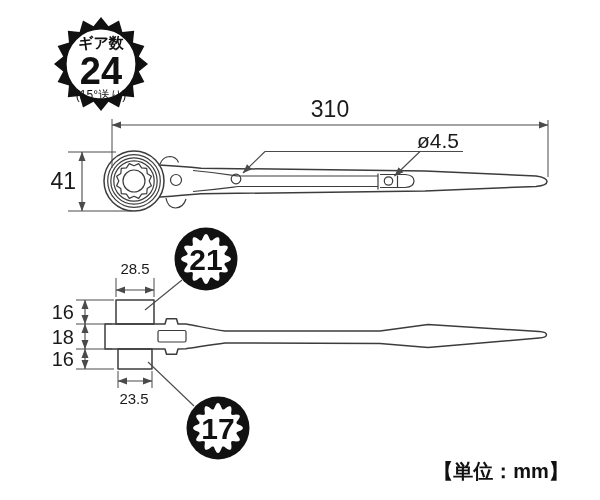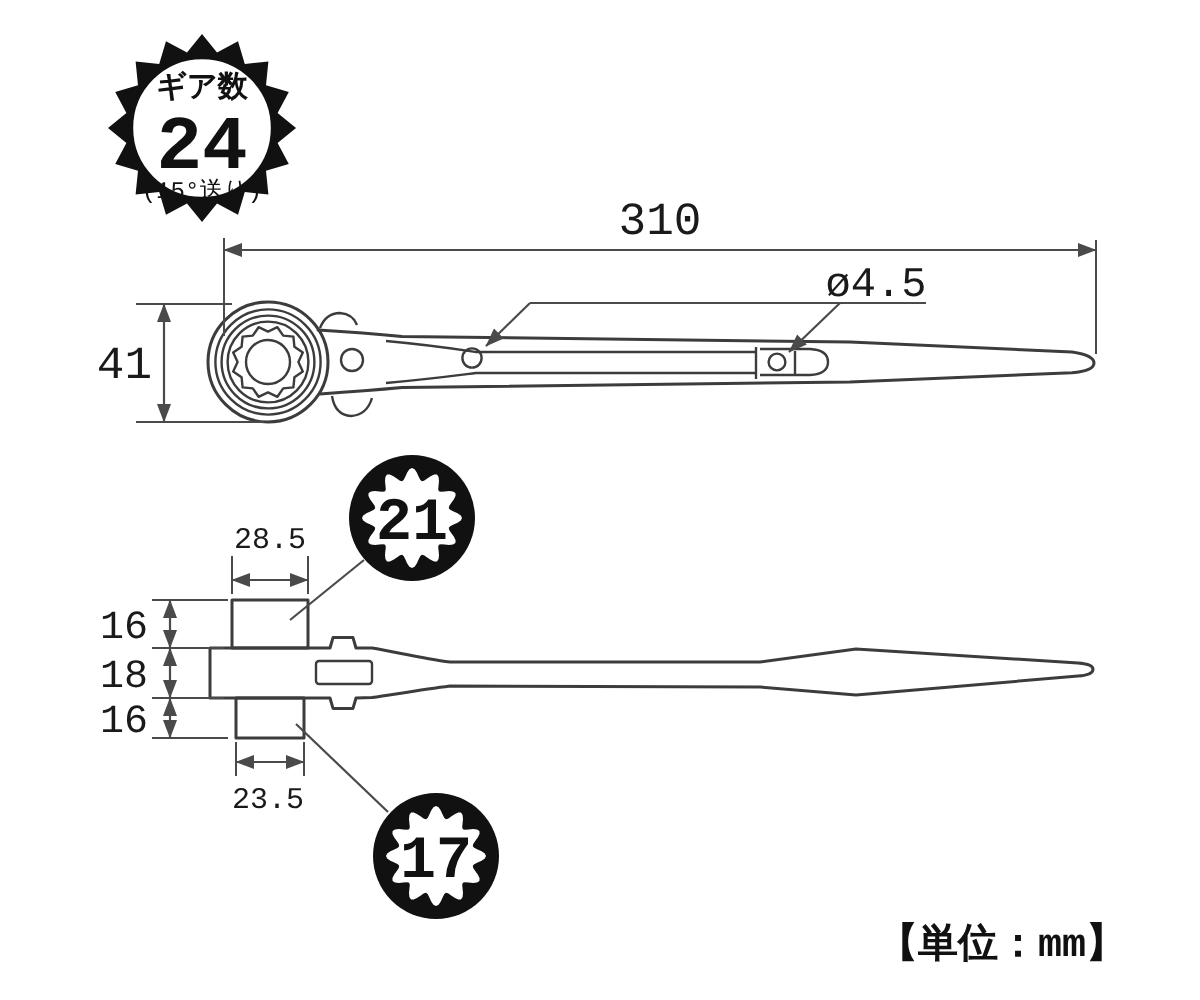--- a/index.html
+++ b/index.html
@@ -1,17 +1,17 @@
 <!DOCTYPE html>
 <html><head>
 <meta charset="utf-8">
 <style>
   html,body{margin:0;padding:0;background:#fff;}
   .page{width:600px;height:500px;position:relative;background:#fff;overflow:hidden;
-        font-family:Liberation Mono, monospace;}
+        font-family:Liberation Sans, sans-serif;}
   svg{display:block;}
   .draw{stroke:#3c3c3c;fill:none;stroke-width:1.5;stroke-linejoin:round;stroke-linecap:round;}
   .thin{stroke:#3c3c3c;fill:none;stroke-width:1.2;stroke-linejoin:round;}
   .dim{stroke:#4a4a4a;fill:none;stroke-width:1.1;}
   .ext{stroke:#4a4a4a;fill:none;stroke-width:1;}
   .dimtext{fill:#1a1a1a;font-size:23px;}
   .smalldim{fill:#1a1a1a;font-size:15px;}
   .leftdim{fill:#1a1a1a;font-size:20px;}
   .badge{fill:#111111;}
   .badge-num{fill:#111111;font-size:30px;font-weight:bold;}

